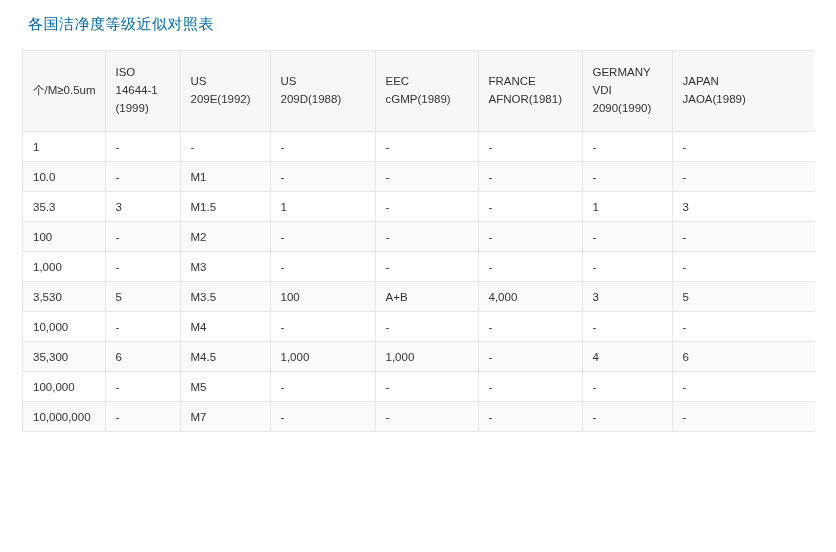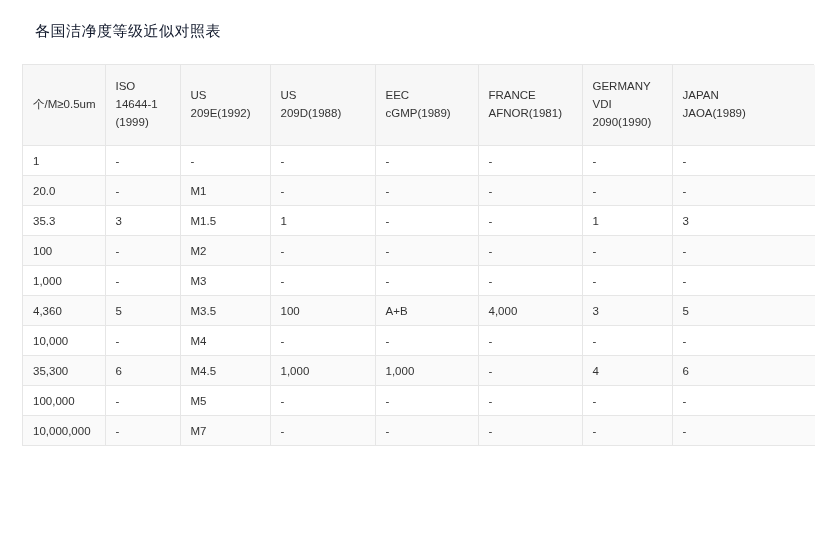--- a/index.html
+++ b/index.html
@@ -15,24 +15,24 @@
     overflow: hidden;
   }
   .page {
     position: relative;
     width: 836px;
     height: 552px;
     box-sizing: border-box;
   }
   .page-title {
     font-size: 15px;
-    color: #0f172a;
+    color: #0369a1;
     padding: 7px 0 8px 20px;
     font-weight: normal;
-    margin: 15px;
+    margin: 8px;
     letter-spacing: 0.5px;
   }
   .table-wrap {
     margin: 0 22px 0 22px;
     border: 1px solid #e6e6e6;
     border-bottom: none;
     box-sizing: border-box;
     width: 792px;
   }
   table.data {
@@ -141,21 +141,21 @@
             <td>1</td>
             <td>-</td>
             <td>-</td>
             <td>-</td>
             <td>-</td>
             <td>-</td>
             <td>-</td>
             <td>-</td>
           </tr>
           <tr>
-            <td>20.0</td>
+            <td>10.0</td>
             <td>-</td>
             <td>M1</td>
             <td>-</td>
             <td>-</td>
             <td>-</td>
             <td>-</td>
             <td>-</td>
           </tr>
           <tr>
             <td>35.3</td>
@@ -181,21 +181,21 @@
             <td>1,000</td>
             <td>-</td>
             <td>M3</td>
             <td>-</td>
             <td>-</td>
             <td>-</td>
             <td>-</td>
             <td>-</td>
           </tr>
           <tr>
-            <td>4,360</td>
+            <td>3,530</td>
             <td>5</td>
             <td>M3.5</td>
             <td>100</td>
             <td>A+B</td>
             <td>4,000</td>
             <td>3</td>
             <td>5</td>
           </tr>
           <tr>
             <td>10,000</td>

